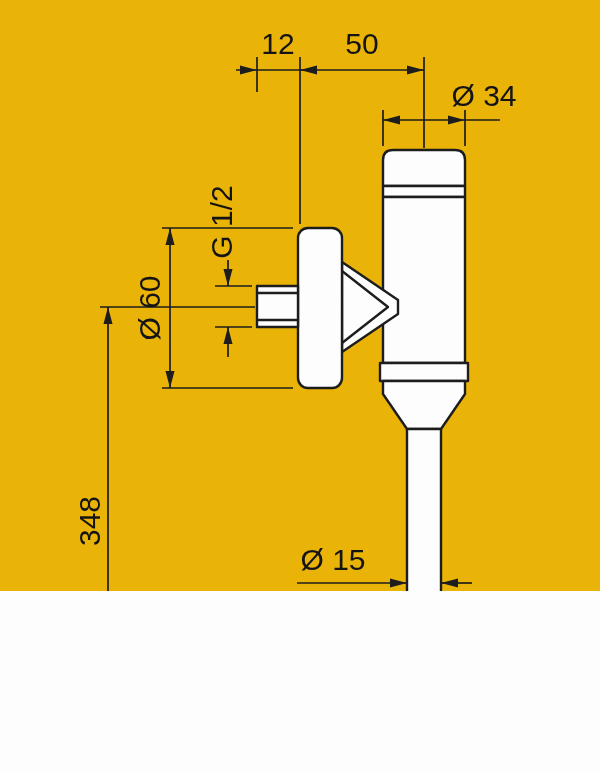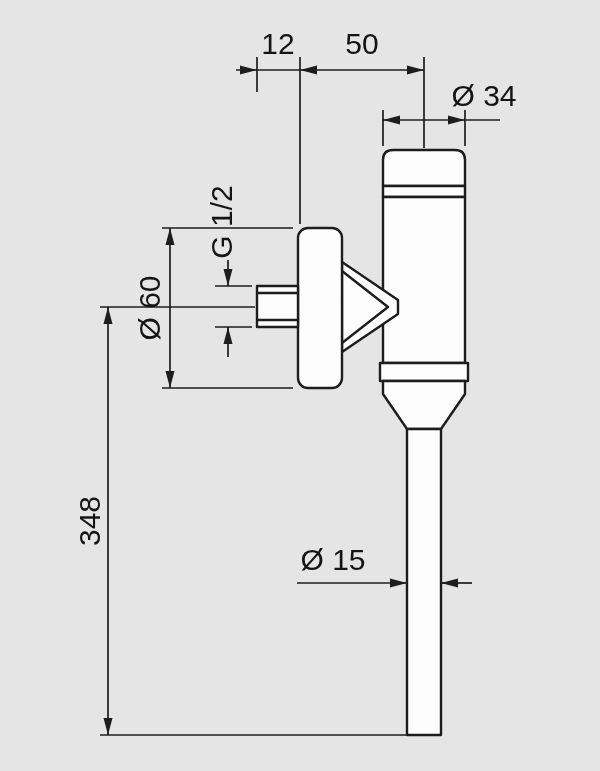--- a/index.html
+++ b/index.html
@@ -2,23 +2,23 @@
 <html><head>
 <meta charset="utf-8">
 <style>
   html, body {
     margin: 0;
     padding: 0;
     background: #fdfdfd;
   }
   .canvas {
     width: 600px;
-    height: 771px;
+    height: 591px;
     overflow: hidden;
-    background: #e5e5e5;
+    background: #eab308;
   }
   .obj {
     fill: #fdfdfd;
     stroke: #1d1d1d;
     stroke-width: 2.4px;
     stroke-linejoin: round;
   }
   .objline {
     fill: none;
     stroke: #1d1d1d;

